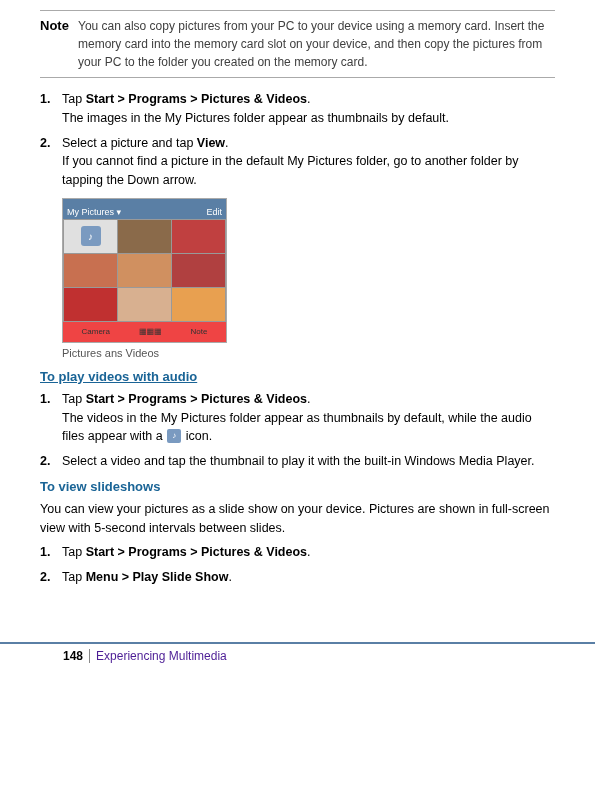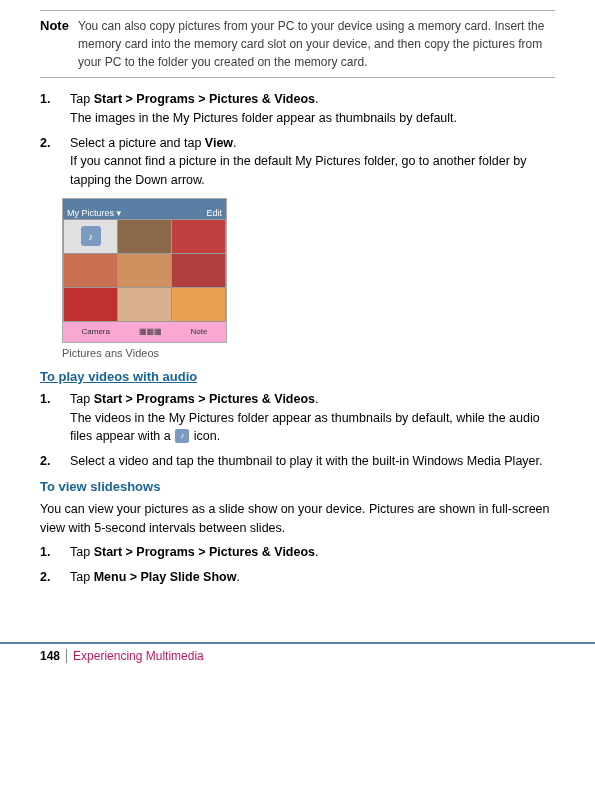--- a/index.html
+++ b/index.html
@@ -67,21 +67,20 @@
       font-size: 12.5px;
       line-height: 1.5;
     }
     .list-num {
       font-weight: bold;
       min-width: 22px;
       font-size: 12.5px;
     }
     .list-content {
       flex: 1;
-      margin-left: 8px;
     }
 
     .bold { font-weight: bold; }
 
     
     .image-area {
       margin: 8px 0 4px 22px;
     }
     .device-screenshot {
       width: 165px;
@@ -94,22 +93,22 @@
     
     .screenshot-inner {
       width: 100%;
       height: 100%;
       display: grid;
       grid-template-rows: 20px 1fr 20px;
     }
     .ss-topbar {
       background: #5a7fa5;
       display: flex;
-      align-items: flex-end;
-      padding: 1px 4px;
+      align-items: flex-start;
+      padding: 8px 4px;
       font-size: 9px;
       color: white;
       justify-content: space-between;
     }
     .ss-grid {
       display: grid;
       grid-template-columns: 1fr 1fr 1fr;
       grid-template-rows: 1fr 1fr 1fr;
       gap: 1px;
       background: #999;
@@ -136,21 +135,21 @@
       height: 20px;
       background: #7a9ac0;
       border-radius: 3px;
       display: flex;
       align-items: center;
       justify-content: center;
       color: white;
       font-size: 10px;
     }
     .ss-bottombar {
-      background: #f9a8d4;
+      background: #ef4444;
       display: flex;
       align-items: center;
       justify-content: space-around;
       font-size: 8px;
       color: #333;
       padding: 0 4px;
     }
     .image-caption {
       font-size: 11px;
       color: #555;
@@ -171,39 +170,39 @@
       top: -1px;
       font-size: 8px;
       color: white;
       text-align: center;
       line-height: 14px;
     }
 
     
     .footer {
       border-top: 2px solid #5a7fa5;
-      padding: 5px 40px;
+      padding: 5px 63px;
       display: flex;
       align-items: center;
       background: #fff;
     }
     .footer-page {
       font-size: 12px;
       font-weight: bold;
       margin-right: 6px;
     }
     .footer-separator {
       width: 1px;
       height: 14px;
       background: #888;
       margin-right: 6px;
     }
     .footer-text {
       font-size: 12px;
-      color: #be185d;
+      color: #4c1d95;
     }
   </style>
 </head>
 <body>
 
 <div class="page">
   <div class="content">
 
     <div class="note-box">
       <div class="note-label">Note</div>

